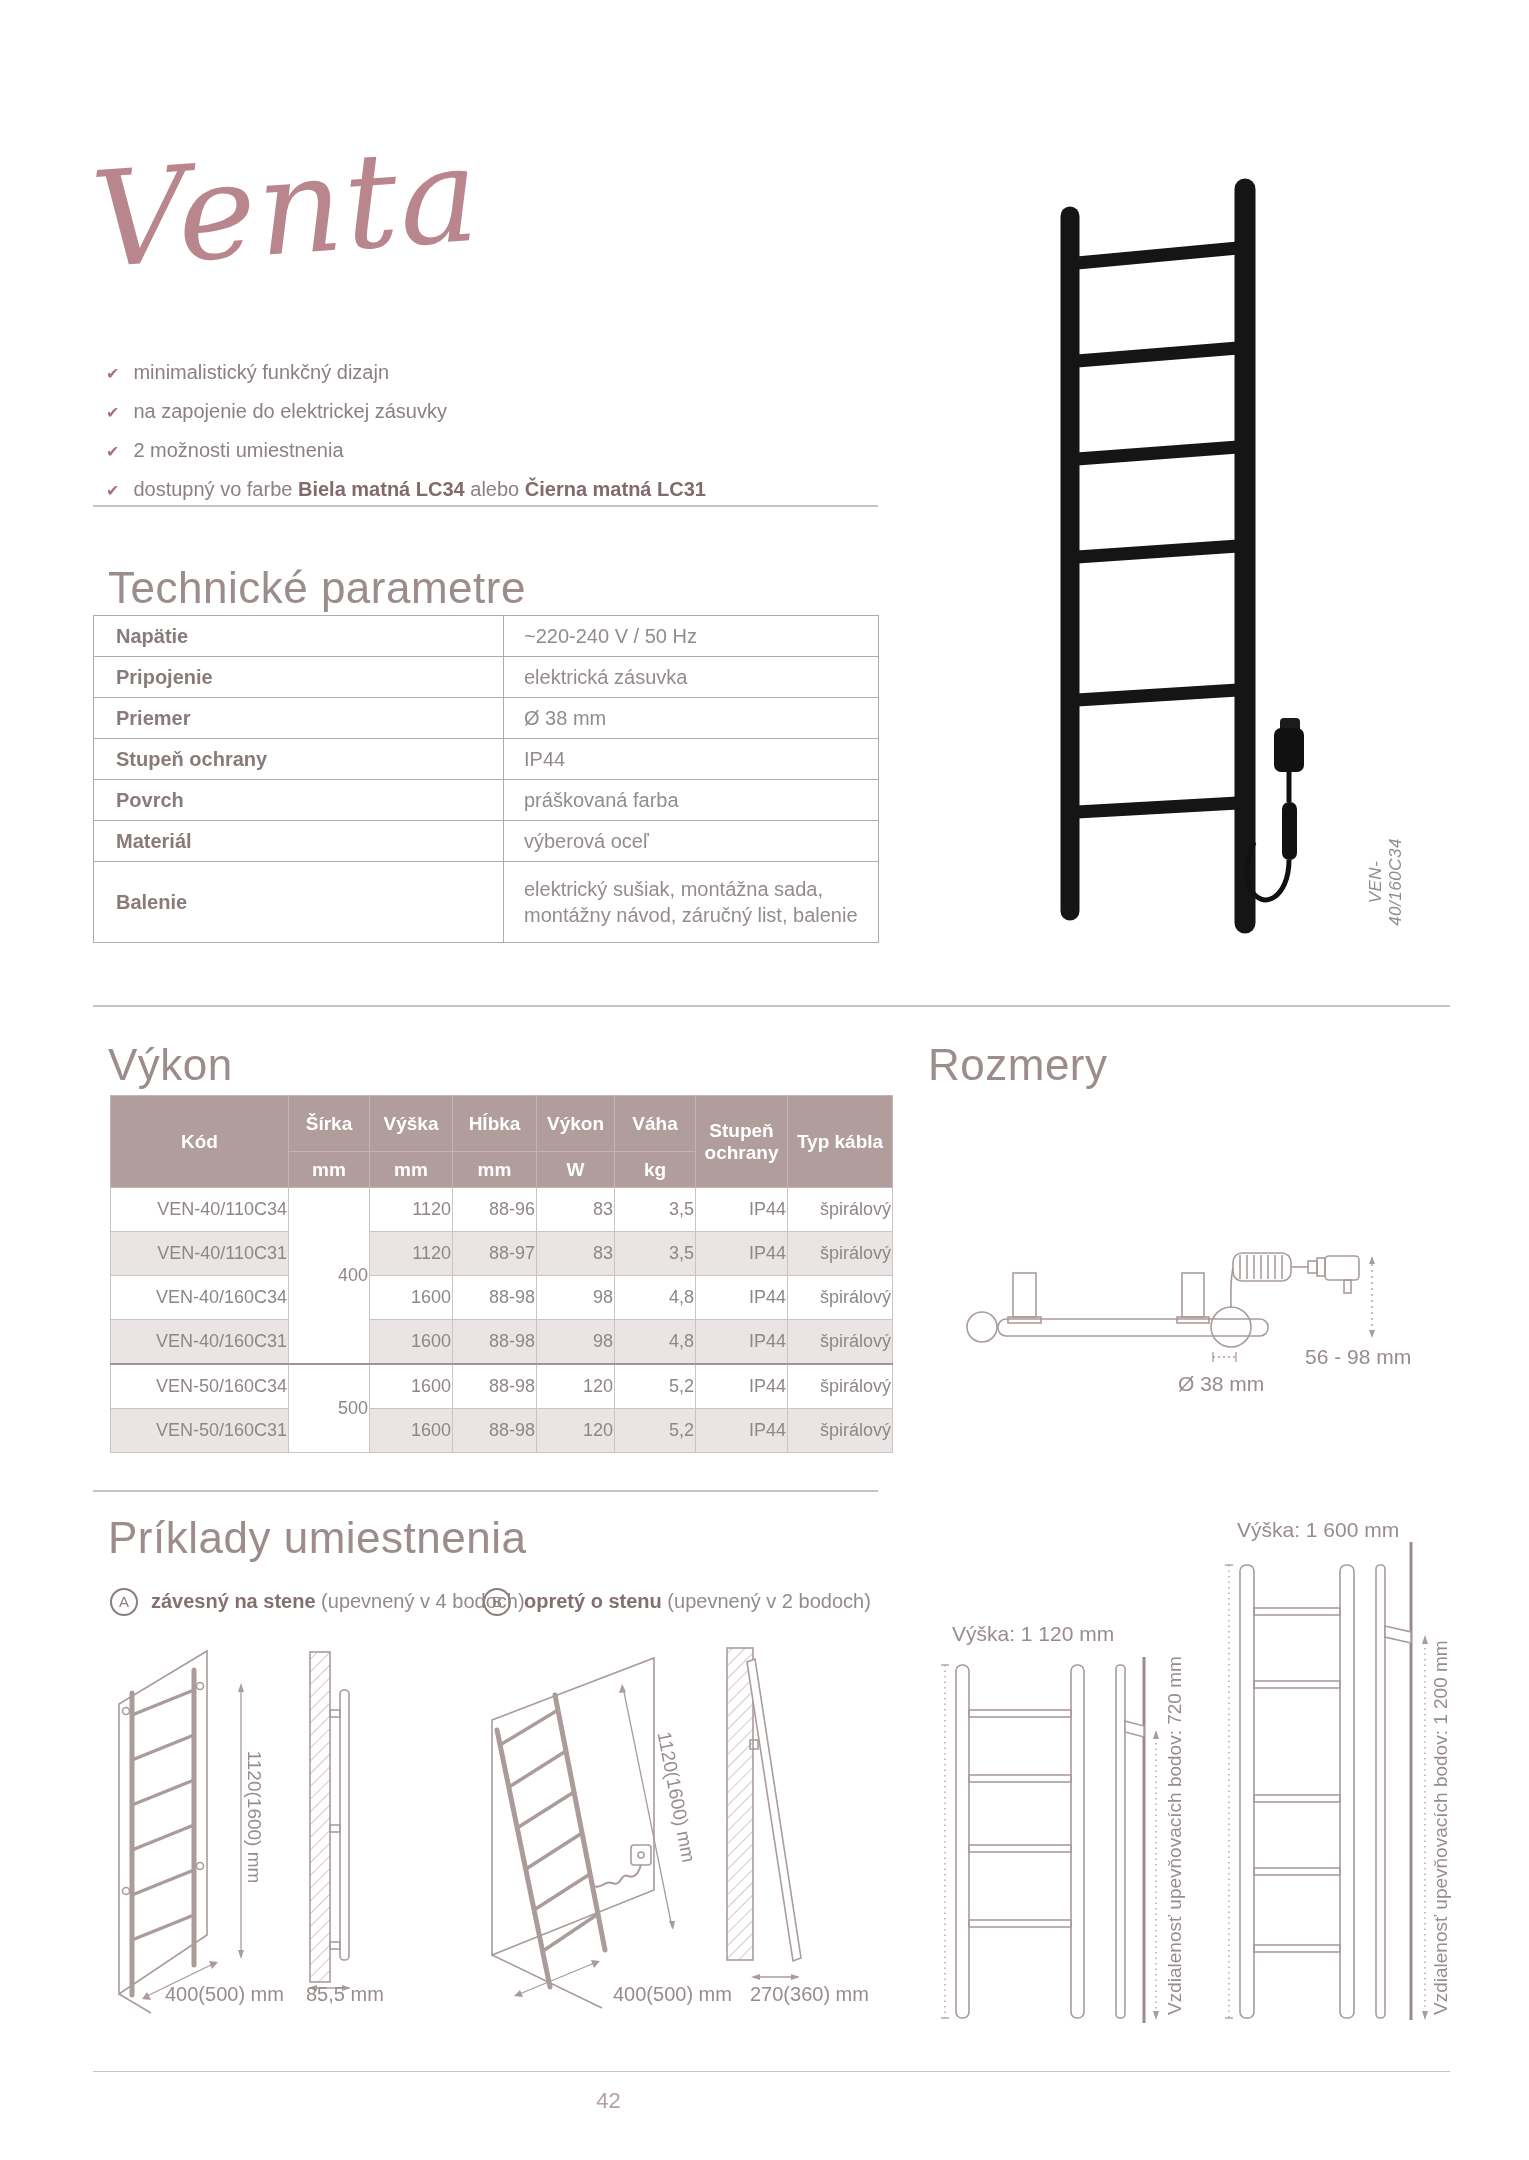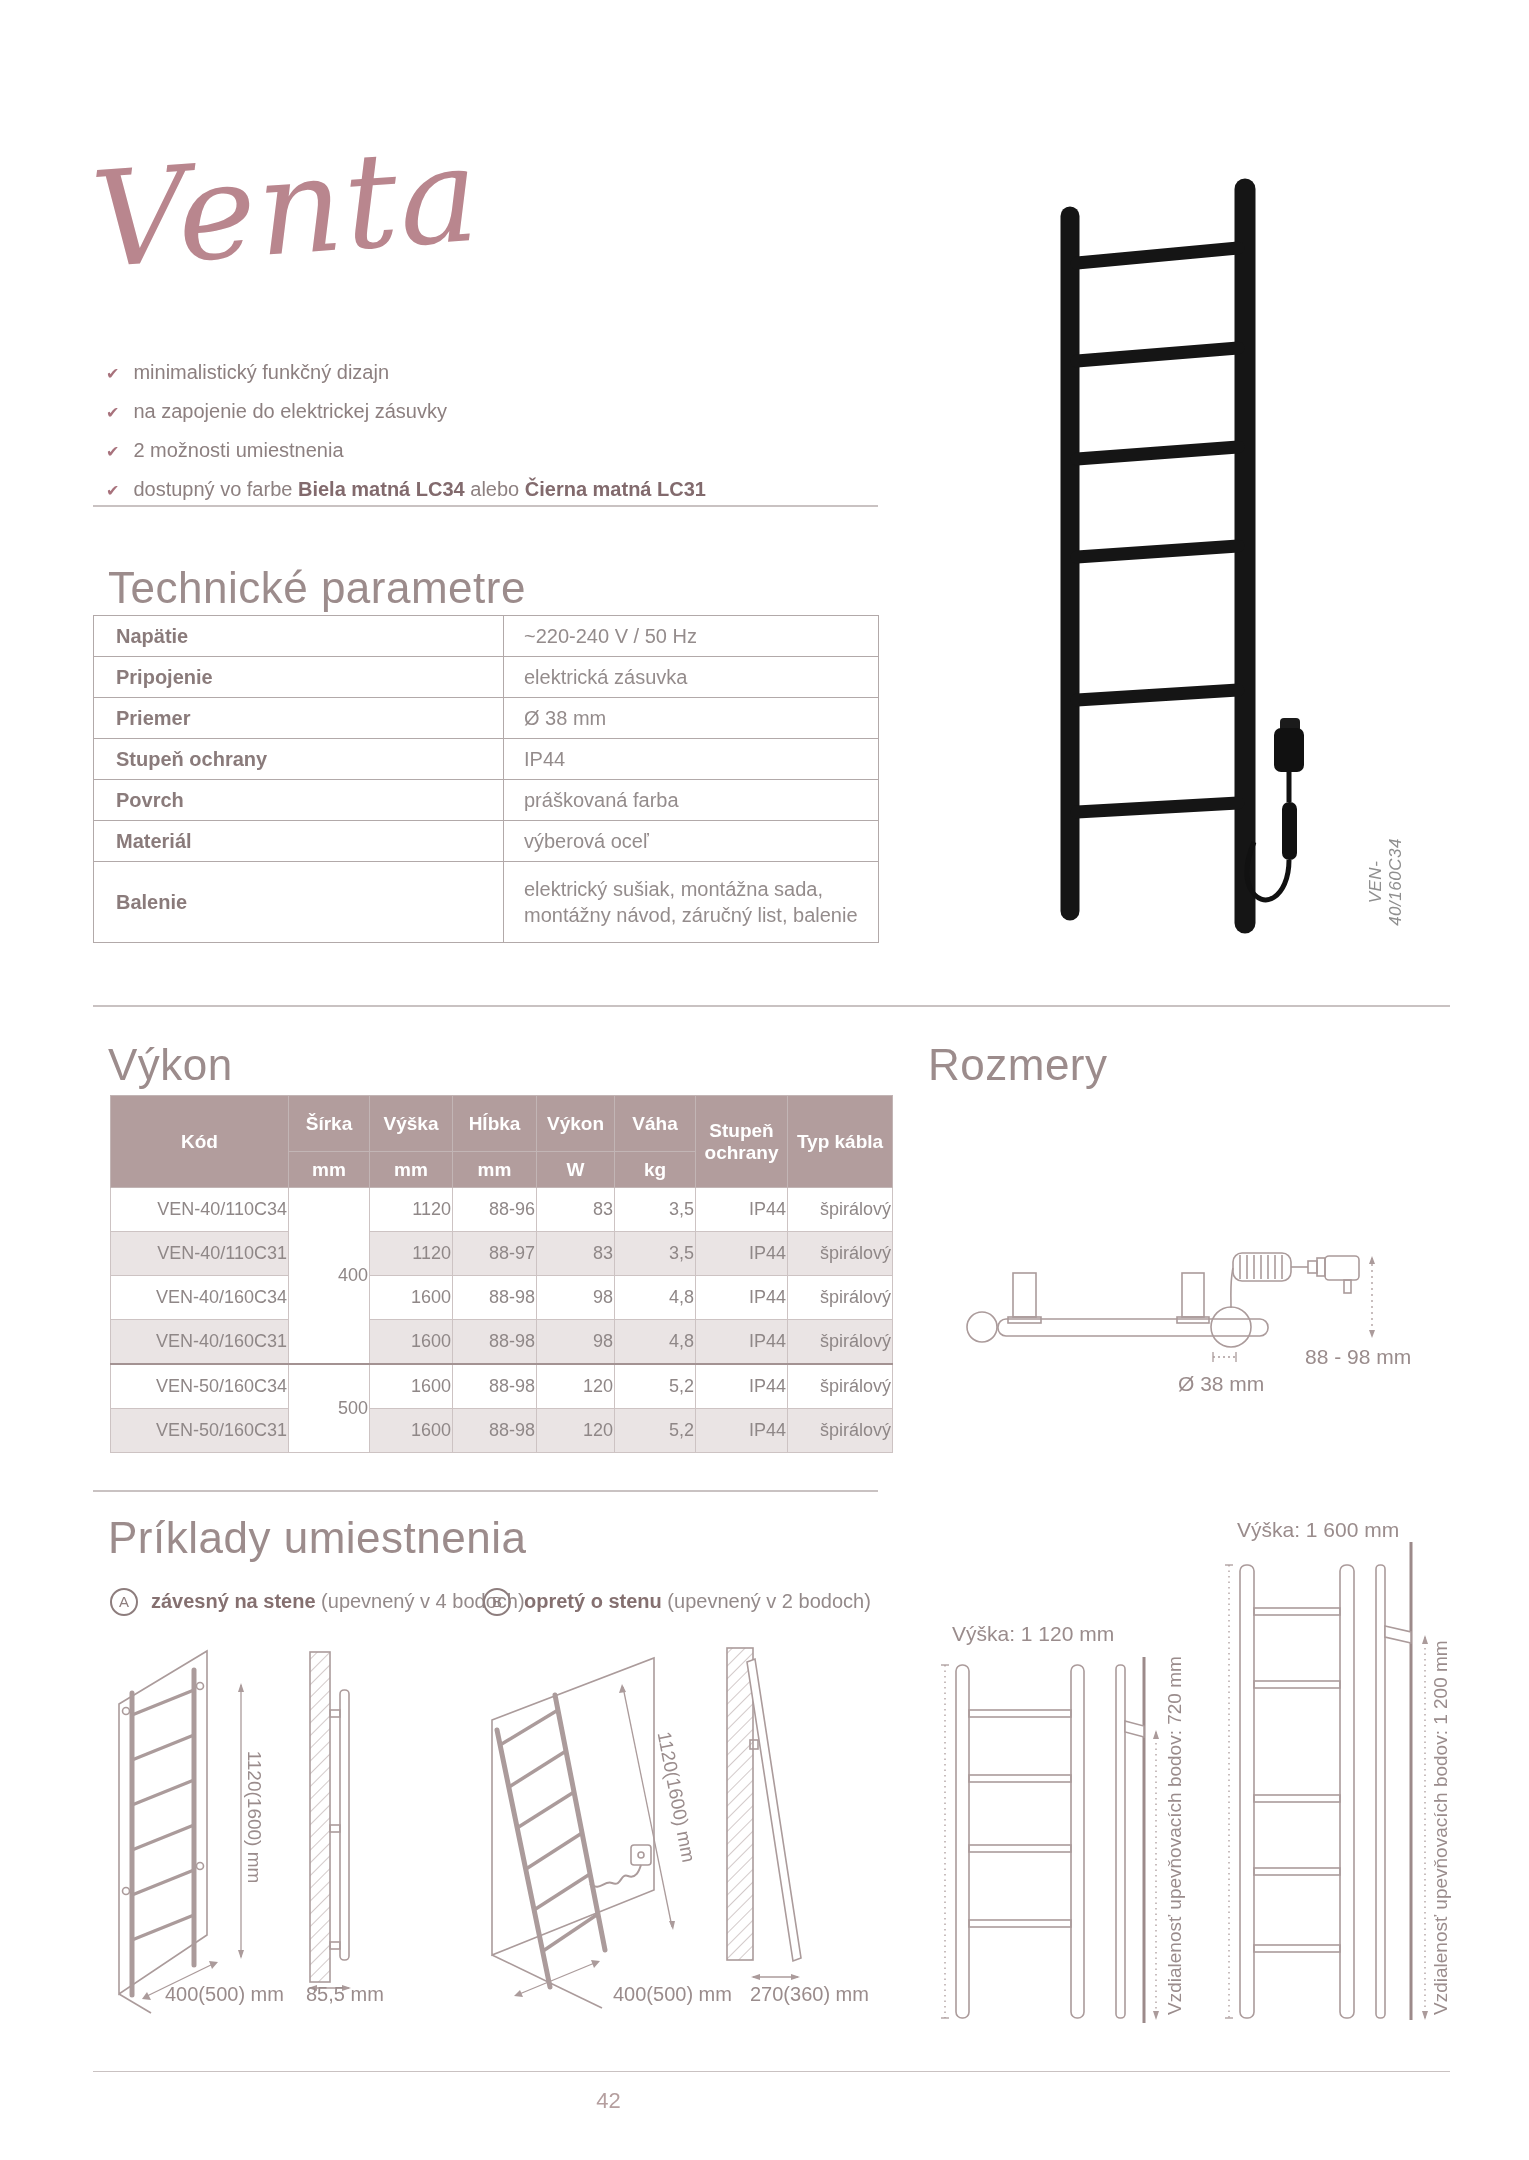--- a/index.html
+++ b/index.html
@@ -282,21 +282,21 @@
       <rect x="405" y="16" width="34" height="24" rx="4"></rect>
       <rect x="424" y="40" width="7" height="13"></rect>
       <line x1="452" y1="18" x2="452" y2="96" stroke-dasharray="2 4" stroke-width="1.3"></line>
       <path d="M449,24 L452,16 L455,24 Z" fill="#ab9b9b" stroke="none"></path>
       <path d="M449,90 L452,98 L455,90 Z" fill="#ab9b9b" stroke="none"></path>
       <line x1="293" y1="117" x2="316" y2="117" stroke-dasharray="2 3" stroke-width="1.3"></line>
       <line x1="293" y1="112" x2="293" y2="122" stroke-width="1.3"></line>
       <line x1="316" y1="112" x2="316" y2="122" stroke-width="1.3"></line>
     </g>
   </svg>
-  <div class="dim-label" style="left:1305px; top:1345px; font-size:21px;">88 - 98 mm</div>
+  <div class="dim-label" style="left:1305px; top:1345px; font-size:21px;">56 - 98 mm</div>
   <div class="dim-label" style="left:1178px; top:1372px; font-size:21px;">Ø 38 mm</div>
 
   <div class="rule" style="left:93px; top:1490px; width:785px;"></div>
   <div class="h2" style="left:108px; top:1513px;">Príklady umiestnenia</div>
 
   <div class="legend-circle" style="left:110px; top:1588px;">A</div>
   <div class="legend-text" style="left:151px; top:1590px;">
     <span class="b">závesný na stene</span>
     <span>(upevnený v 4 bodoch)</span>
   </div>

